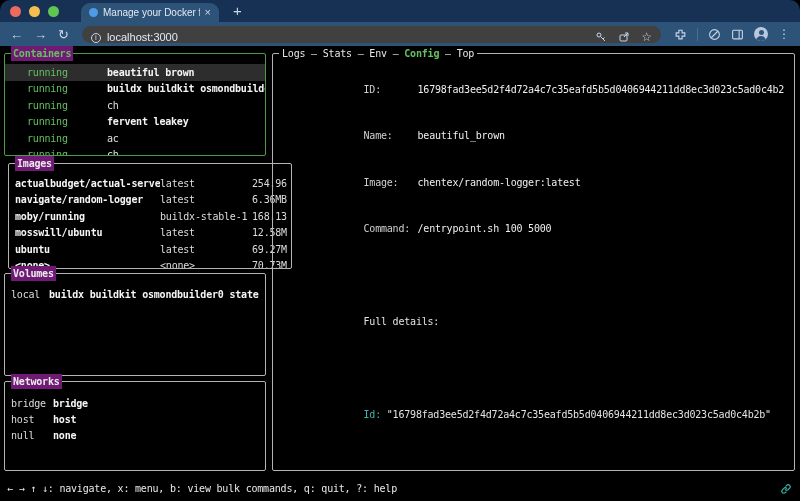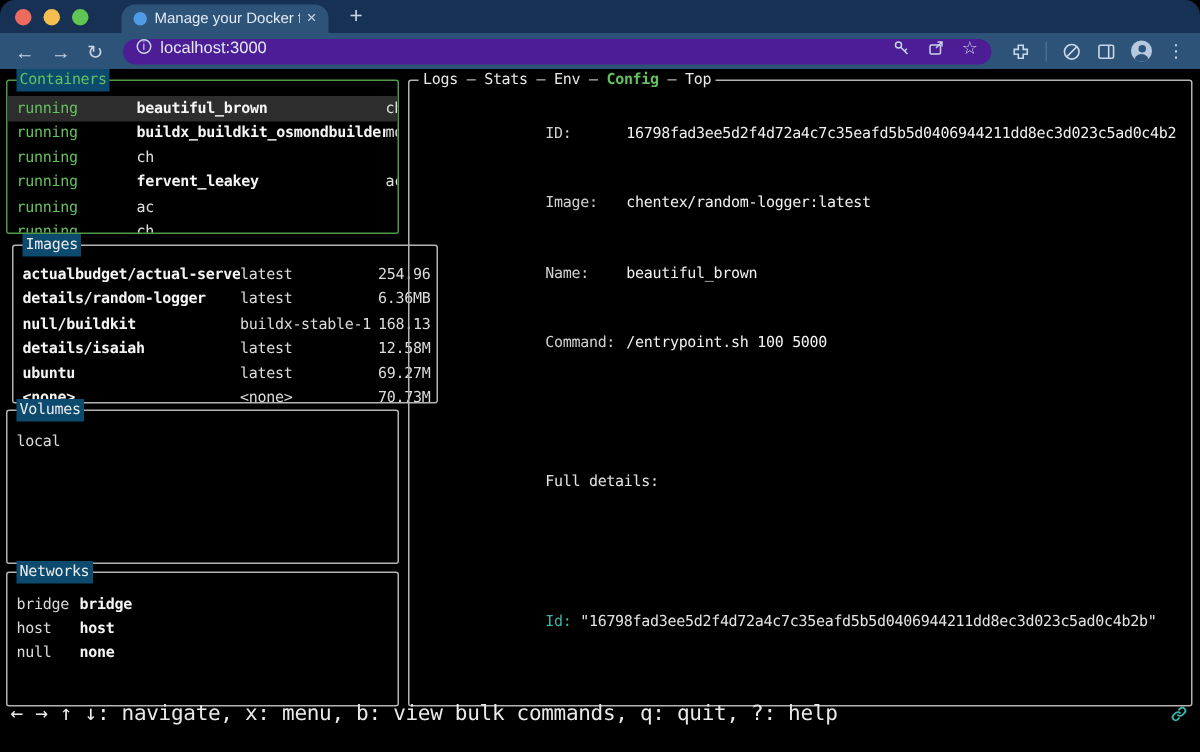--- a/index.html
+++ b/index.html
@@ -12,44 +12,44 @@
   .light{width:11px;height:11px;border-radius:50%}
   .light-red{background:#ed6a5e}.light-yellow{background:#f5bf4f}.light-green{background:#61c554}
   .tab{height:19px;width:138px;background:#2d5379;border-radius:9px 9px 0 0;display:flex;align-items:center;gap:5px;padding:0 8px}
   .favicon{width:9px;height:9px;border-radius:50%;background:#4f9be8;flex-shrink:0}
   .tab-title{font-size:10px;color:#e2eaf5;white-space:nowrap;overflow:hidden;flex:1}
   .tab-close{font-size:11px;color:#c9d6e8;line-height:1}
   .newtab{color:#c9d6e8;font-size:15px;margin-left:14px;align-self:center;line-height:20px}
 
   .toolbar{height:24px;background:#2d5379;display:flex;align-items:center;padding:0 10px;gap:11px;flex-shrink:0}
   .navic{color:#c9d6e8;font-size:13px;line-height:1}
-  .urlbar{flex:1;height:17px;background:#4c1d95;border-radius:9px;display:flex;align-items:flex-start;padding:0 9px;gap:6px;min-width:0;margin:0 2px}
+  .urlbar{flex:1;height:17px;background:#404040;border-radius:9px;display:flex;align-items:flex-end;padding:0 9px;gap:6px;min-width:0;margin:0 2px}
   .info-icon{width:10px;height:10px;border:1px solid #c9d6e8;border-radius:50%;color:#c9d6e8;font-size:8px;line-height:8px;text-align:center;flex-shrink:0}
   .info-icon::before{content:"i"}
   .url-text{font-size:11px;color:#e2eaf5;flex:1;white-space:nowrap;overflow:hidden}
   .pill-icons{display:flex;gap:11px;align-items:center}
   .chrome-icons{display:flex;align-items:center;gap:10px}
   .icon-svg{display:block}
   .star{color:#c9d6e8;font-size:12px;line-height:1}
   .vsep{width:1px;height:13px;background:#4c6c92}
   .avatar{width:14px;height:14px;border-radius:50%;background:#b7c9de;position:relative;overflow:hidden;flex-shrink:0}
   .avatar::before{content:"";position:absolute;top:2.5px;left:4.5px;width:5px;height:5px;border-radius:50%;background:#2d5379}
   .avatar::after{content:"";position:absolute;top:9px;left:2px;width:10px;height:7px;border-radius:5px 5px 0 0;background:#2d5379}
   .menu-dots{color:#c9d6e8;font-size:12px;line-height:1}
 
   
   .terminal{position:relative;flex:1;background:#000;font-family:"DejaVu Sans Mono","Liberation Mono",monospace;font-size:10px;letter-spacing:-0.2px;color:#dcdcdc}
   .panel{position:absolute;border:1px solid #b4b4b4;border-radius:2px}
   .panel.active{border-color:#4e9a48}
-  .panel-title{position:absolute;top:-8px;left:6px;background:#0c4a6e;font-weight:normal;color:#ececec;padding:0 2px;font-size:10px;line-height:15px;white-space:nowrap}
+  .panel-title{position:absolute;top:-8px;left:6px;background:#701a75;font-weight:bold;color:#ececec;padding:0 2px;font-size:10px;line-height:15px;white-space:nowrap}
   .panel.active>.panel-title{color:#65c05f}
   .panel-body{width:100%;height:100%;overflow:hidden}
 
   .rows-containers{padding-top:10px}
-  .c-row{display:grid;grid-template-columns:80px 166px 1fr;height:16.5px;align-items:center;padding-left:6px;white-space:nowrap}
+  .c-row{display:grid;grid-template-columns:80px 166px 1fr;height:16.5px;align-items:center;padding-left:22px;white-space:nowrap}
   .c-row.sel{background:#2d2d2d}
   .c-status{color:#65c05f;overflow:hidden}
   .c-name{color:#f5f5f5;font-weight:bold;overflow:hidden}
   .c-image{overflow:hidden;color:#e0e0e0}
 
   .rows-images{padding-top:11px}
   .i-row{display:grid;grid-template-columns:145px 92px 1fr;height:16.5px;align-items:center;padding-left:6px;white-space:nowrap}
   .i-name{color:#f5f5f5;font-weight:bold;overflow:hidden}
   .i-tag{color:#dcdcdc;overflow:hidden}
   .i-size{color:#dcdcdc;overflow:hidden}
@@ -69,21 +69,21 @@
   .insp-tab.active{color:#65c05f;font-weight:bold}
   .insp-tab + .insp-tab::before{content:" — ";color:#cfcfcf;font-weight:normal}
   .insp-body{padding:12px 10px 0 9px;line-height:15.5px}
   .m-line{white-space:pre;overflow:hidden}
   .m-key{display:inline-block;width:54px;color:#d0d0d0}
   .m-val{color:#f0f0f0}
   .d-line{white-space:pre;overflow:hidden}
   .d-key{color:#3fb3a9}
   .d-val{color:#e3e3e3}
 
-  .statusbar{position:absolute;left:7px;right:8px;top:422px;height:16px;display:flex;justify-content:space-between;align-items:center;color:#eaeaea;font-size:14px;white-space:nowrap}
+  .statusbar{position:absolute;left:7px;right:8px;top:437px;height:16px;display:flex;justify-content:space-between;color:#eaeaea;font-size:10px;white-space:nowrap}
 </style>
 </head>
 <body>
 
 <div class="window">
 
   <div class="titlebar">
     <div class="lights">
       <span class="light light-red"></span>
       <span class="light light-yellow"></span>
@@ -179,33 +179,33 @@
       <span class="panel-title">Images</span>
       <div class="panel-body rows-images">
 
           <div class="i-row">
             <span class="i-name">actualbudget/actual-server</span>
             <span class="i-tag">latest</span>
             <span class="i-size">254.96</span>
           </div>
 
           <div class="i-row">
-            <span class="i-name">details/random-logger</span>
+            <span class="i-name">navigate/random-logger</span>
             <span class="i-tag">latest</span>
             <span class="i-size">6.36MB</span>
           </div>
 
           <div class="i-row">
-            <span class="i-name">null/buildkit</span>
+            <span class="i-name">moby/running</span>
             <span class="i-tag">buildx-stable-1</span>
             <span class="i-size">168.13</span>
           </div>
 
           <div class="i-row">
-            <span class="i-name">details/isaiah</span>
+            <span class="i-name">mosswill/ubuntu</span>
             <span class="i-tag">latest</span>
             <span class="i-size">12.58M</span>
           </div>
 
           <div class="i-row">
             <span class="i-name">ubuntu</span>
             <span class="i-tag">latest</span>
             <span class="i-size">69.27M</span>
           </div>
 
@@ -216,20 +216,21 @@
           </div>
         </div>
     </div>
 
     <div class="panel" style="left:4px;top:227px;width:262px;height:103px">
       <span class="panel-title">Volumes</span>
       <div class="panel-body rows-volumes">
 
           <div class="v-row">
             <span class="v-driver">local</span>
+            <span class="v-name">buildx_buildkit_osmondbuilder0_state</span>
           </div>
         </div>
     </div>
 
     <div class="panel" style="left:4px;top:335px;width:262px;height:90px">
       <span class="panel-title">Networks</span>
       <div class="panel-body rows-networks">
 
           <div class="n-row">
             <span class="n-driver">bridge</span>
@@ -251,25 +252,25 @@
     <div class="panel" style="left:272px;top:7px;width:523px;height:418px">
       <span class="insp-tabs"><span class="insp-tab"><span>Logs</span></span><span class="insp-tab"><span>Stats</span></span><span class="insp-tab"><span>Env</span></span><span class="insp-tab active"><span>Config</span></span><span class="insp-tab"><span>Top</span></span></span>
       <div class="panel-body insp-body">
         <div>
 
             <div class="m-line">
               <span class="m-key">ID:</span><span class="m-val">16798fad3ee5d2f4d72a4c7c35eafd5b5d0406944211dd8ec3d023c5ad0c4b2b</span>
             </div>
 
             <div class="m-line">
+              <span class="m-key">Name:</span><span class="m-val">beautiful_brown</span>
+            </div>
+
+            <div class="m-line">
               <span class="m-key">Image:</span><span class="m-val">chentex/random-logger:latest</span>
-            </div>
-
-            <div class="m-line">
-              <span class="m-key">Name:</span><span class="m-val">beautiful_brown</span>
             </div>
 
             <div class="m-line">
               <span class="m-key">Command:</span><span class="m-val">/entrypoint.sh 100 5000</span>
             </div>
           </div>
         <div>
 
             <div class="d-line">
               <span class="d-key"></span><span class="d-val"></span>

